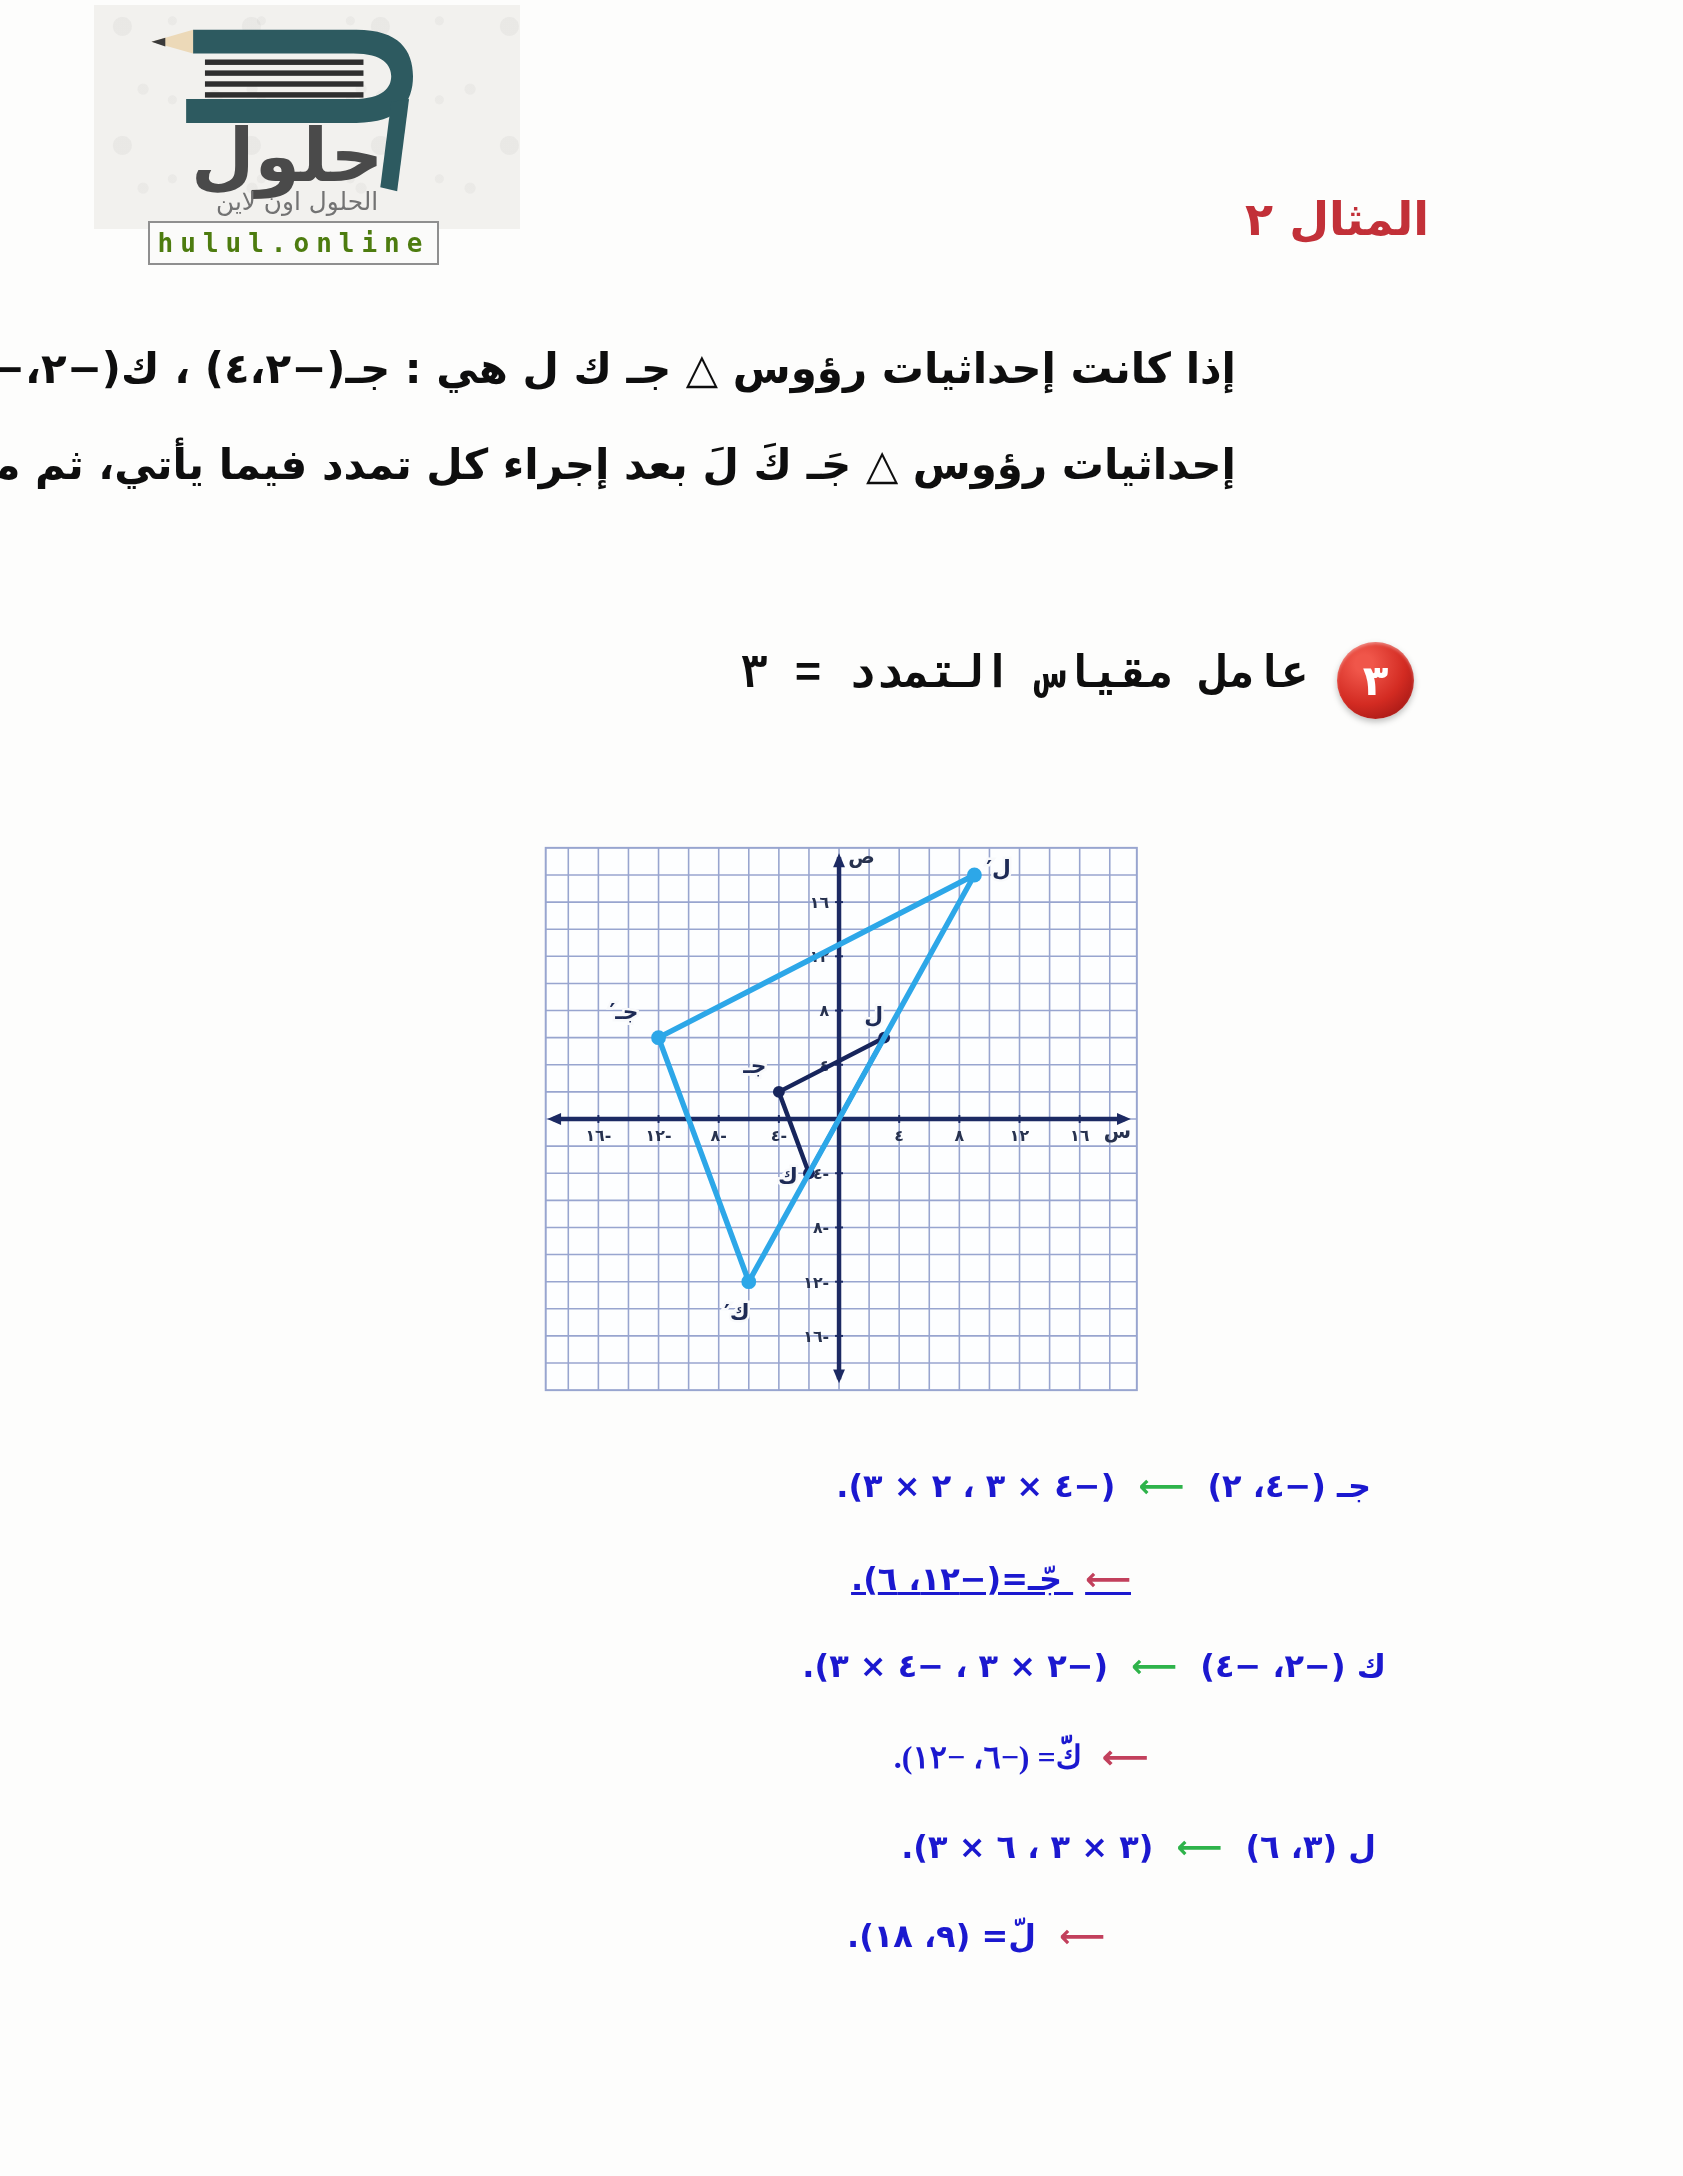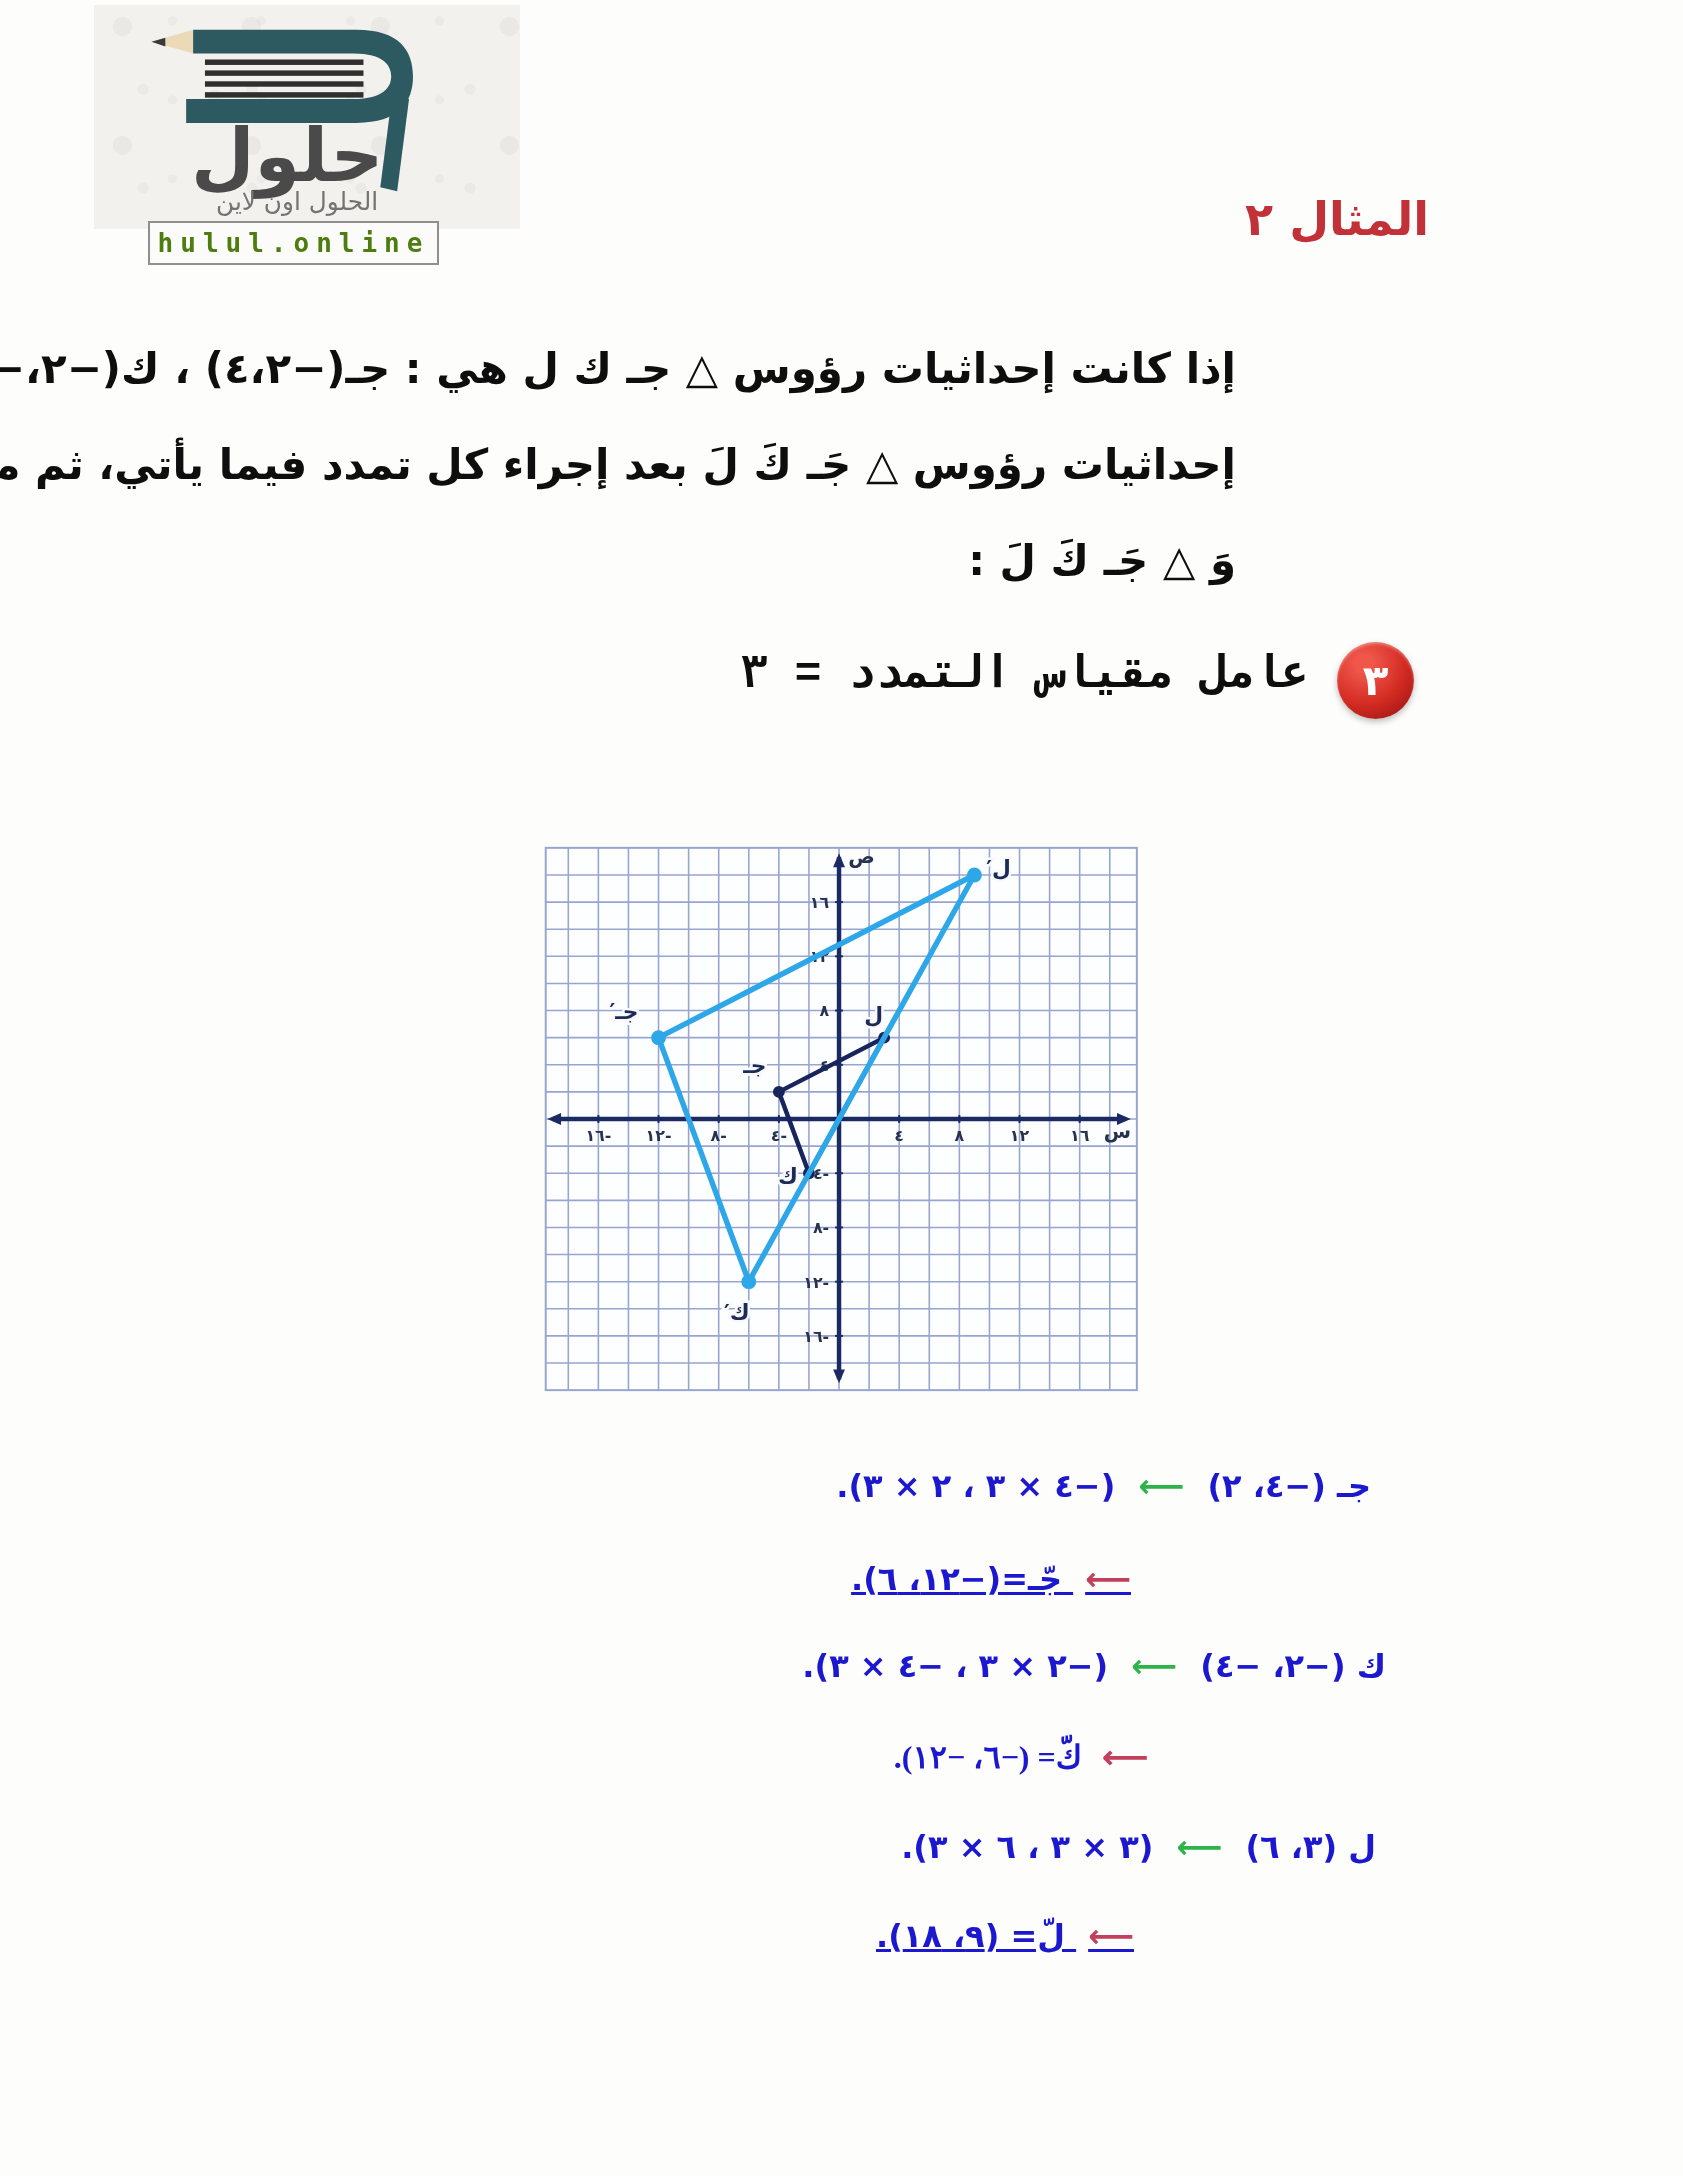--- a/index.html
+++ b/index.html
@@ -64,21 +64,21 @@
     font-size:32px;font-weight:700;color:#1b18cf;
   }
   .sol-line .arrow{font-weight:700;padding:0 12px;}
   .arrow-green{color:#2eb34a;}
   .arrow-red{color:#c2405c;}
   .sol-1{top:1467px;right:312px;}
   .sol-2{top:1560px;right:540px;text-decoration:underline;}
   .sol-3{top:1647px;right:297px;}
   .sol-4{top:1738px;right:523px;font-family:Liberation Serif, serif;}
   .sol-5{top:1828px;right:307px;margin-left:8px;}
-  .sol-6{top:1917px;right:537px;text-decoration:underline;}
+  .sol-6{top:1917px;right:566px;}
 </style>
 </head>
 <body>
 
 <div class="logo-block">
   <svg width="426" height="213" viewBox="0 0 430 215">
 
     <path d="M100 25 L265 25 C308 25 322 46 322 72 C322 98 308 119 265 119 L93 119 L93 95 L262 95 C292 95 300 83 300 72 C300 61 292 49 262 49 L100 49 Z" fill="#2d5a60"></path>
 
     <polygon points="58,37 100,25 100,49" fill="#ecd9b8"></polygon>
@@ -97,21 +97,20 @@
   <div class="hulul-box">
     <span>hulul.online</span>
   </div>
 </div>
 
 <div class="example-title">المثال ٢</div>
 
 <div class="problem">
   <div class="pline">إذا كانت إحداثيات رؤوس △ جـ ك ل هي : جـ(−٤،٢) ، ك(−٢،−٤) ، ل(٣،٦) . أوجد</div>
   <div class="pline">إحداثيات رؤوس △ جَـ كَ لَ بعد إجراء كل تمدد فيما يأتي، ثم مثل بيانيًّا كلًّا من △ جـ ك ل،</div>
-  <div class="pline">وَ △ جَـ كَ لَ :</div>
 </div>
 
 <div class="item-badge">٣</div>
 <div class="item-text">عامل مقياس التمدد = ٣</div>
 
 <div class="graph-wrap">
   <svg id="chart" width="614" height="568" viewBox="0 0 620 574">
       <rect x="10.600000000000023" y="13" width="597.36" height="548" fill="#fdfeff" stroke="#98a5cf" stroke-width="2"></rect>
       <line x1="33.400000000000034" y1="13" x2="33.400000000000034" y2="561" stroke="#98a5cf" stroke-width="1.6"></line>
       <line x1="63.80000000000001" y1="13" x2="63.80000000000001" y2="561" stroke="#98a5cf" stroke-width="1.6"></line>

